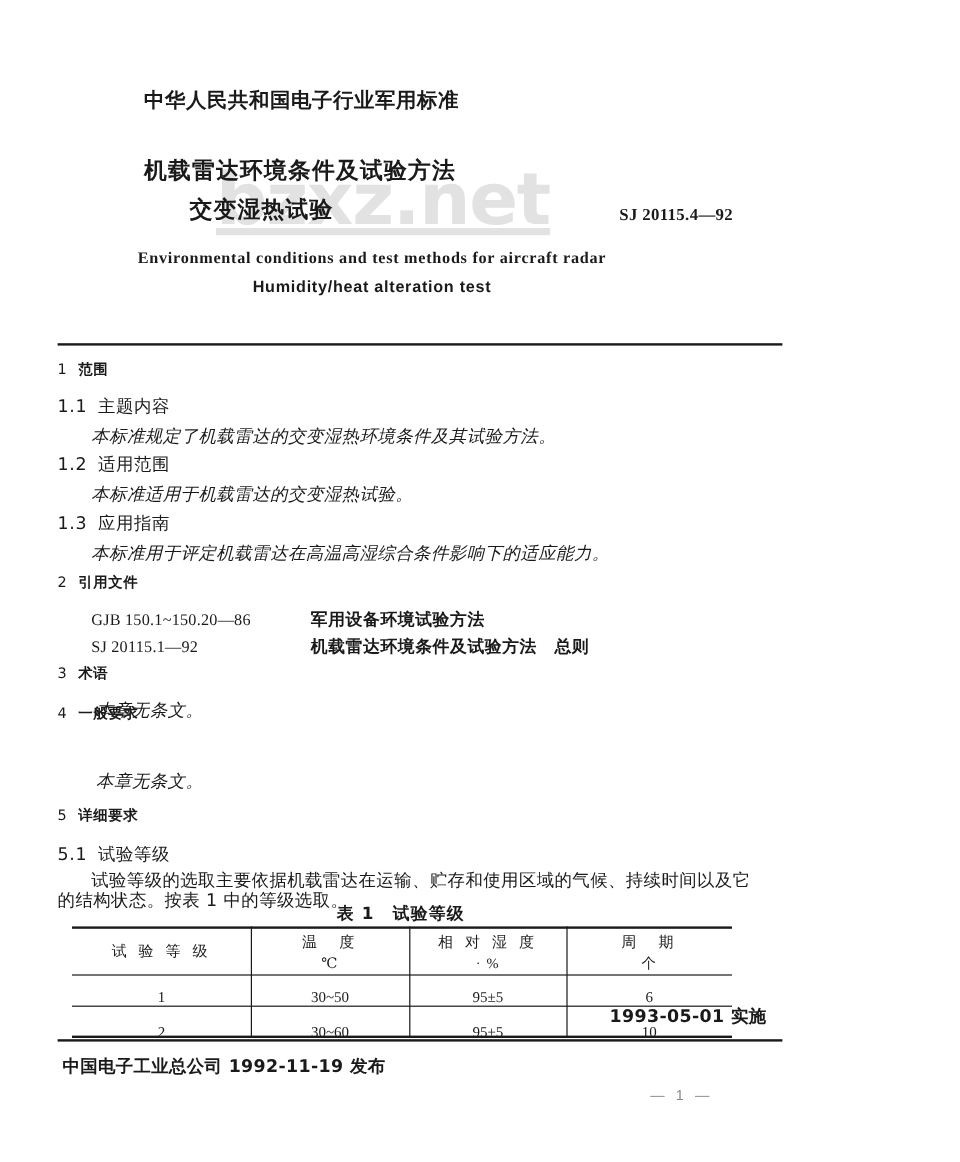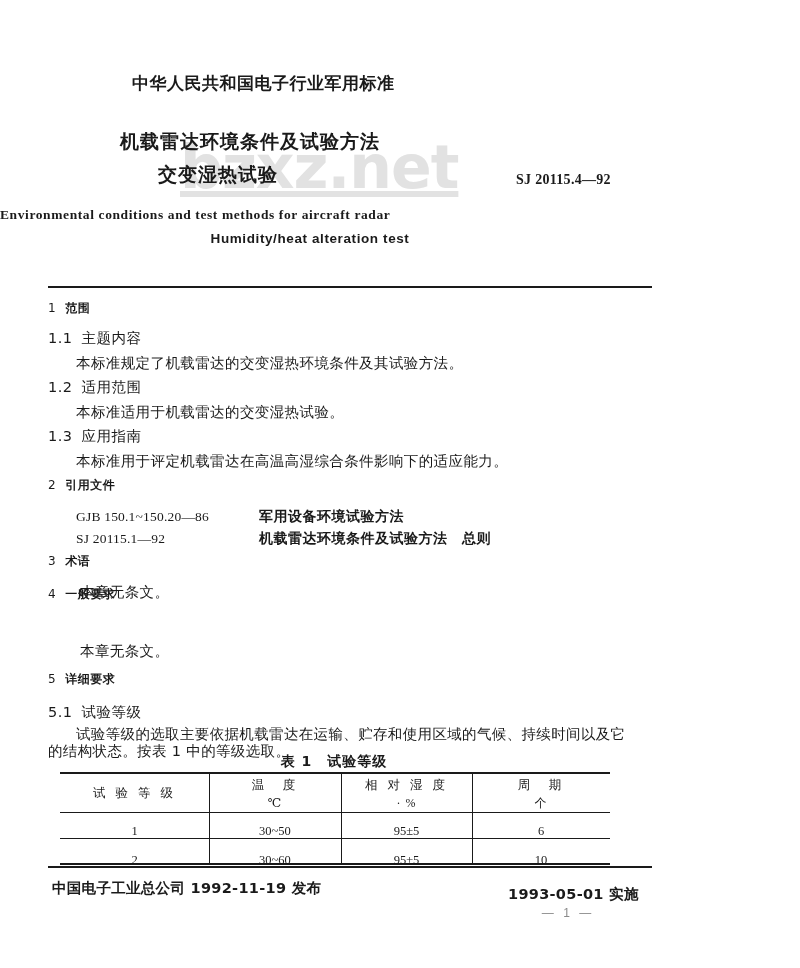--- a/index.html
+++ b/index.html
@@ -47,21 +47,20 @@
   .cn { font-family: "DejaVu Sans", "Liberation Sans", sans-serif; }
 
   
   .header-std {
     position: absolute;
     left: 120px;
     top: 72px;
     font-size: 17px;
     font-weight: bold;
     letter-spacing: 0.5px;
-    margin-left: 12px;
   }
   .title-line1 {
     position: absolute;
     left: 120px;
     top: 129px;
     font-size: 19px;
     font-weight: bold;
     letter-spacing: 1px;
   }
   .title-line2 {
@@ -79,20 +78,21 @@
     font-family: "Liberation Serif", "DejaVu Serif", serif;
     font-size: 14px;
     font-weight: bold;
     letter-spacing: 0.3px;
   }
   .eng-line1 {
     position: absolute;
     left: 0;
     top: 207px;
     width: 620px;
+    text-align: center;
     font-family: "Liberation Serif", "DejaVu Serif", serif;
     font-size: 13.5px;
     font-weight: bold;
     letter-spacing: 0.6px;
   }
   .eng-line2 {
     position: absolute;
     left: 0;
     top: 231px;
     width: 620px;
@@ -135,20 +135,21 @@
     font-size: 14.5px;
     letter-spacing: 0.5px;
     white-space: nowrap;
   }
   .sec-sub .num { margin-right: 9px; }
   .para {
     position: absolute;
     font-size: 14.5px;
     letter-spacing: 0.4px;
     white-space: nowrap;
+    font-style: italic;
   }
   .ref-row {
     position: absolute;
     font-size: 14px;
     white-space: nowrap;
   }
   .ref-code {
     display: inline-block;
     font-family: "Liberation Serif", "DejaVu Serif", serif;
     font-size: 13.5px;
@@ -235,21 +236,21 @@
     position: absolute;
     left: 52px;
     top: 879px;
     font-size: 14.5px;
     font-weight: bold;
     letter-spacing: 0.3px;
   }
   .footer-right {
     position: absolute;
     left: 508px;
-    top: 885px;
+    top: 838px;
     font-size: 14.5px;
     font-weight: bold;
     letter-spacing: 0.3px;
   }
   .page-marker {
     position: absolute;
     left: 508px;
     top: 906px;
     width: 120px;
     text-align: center;

